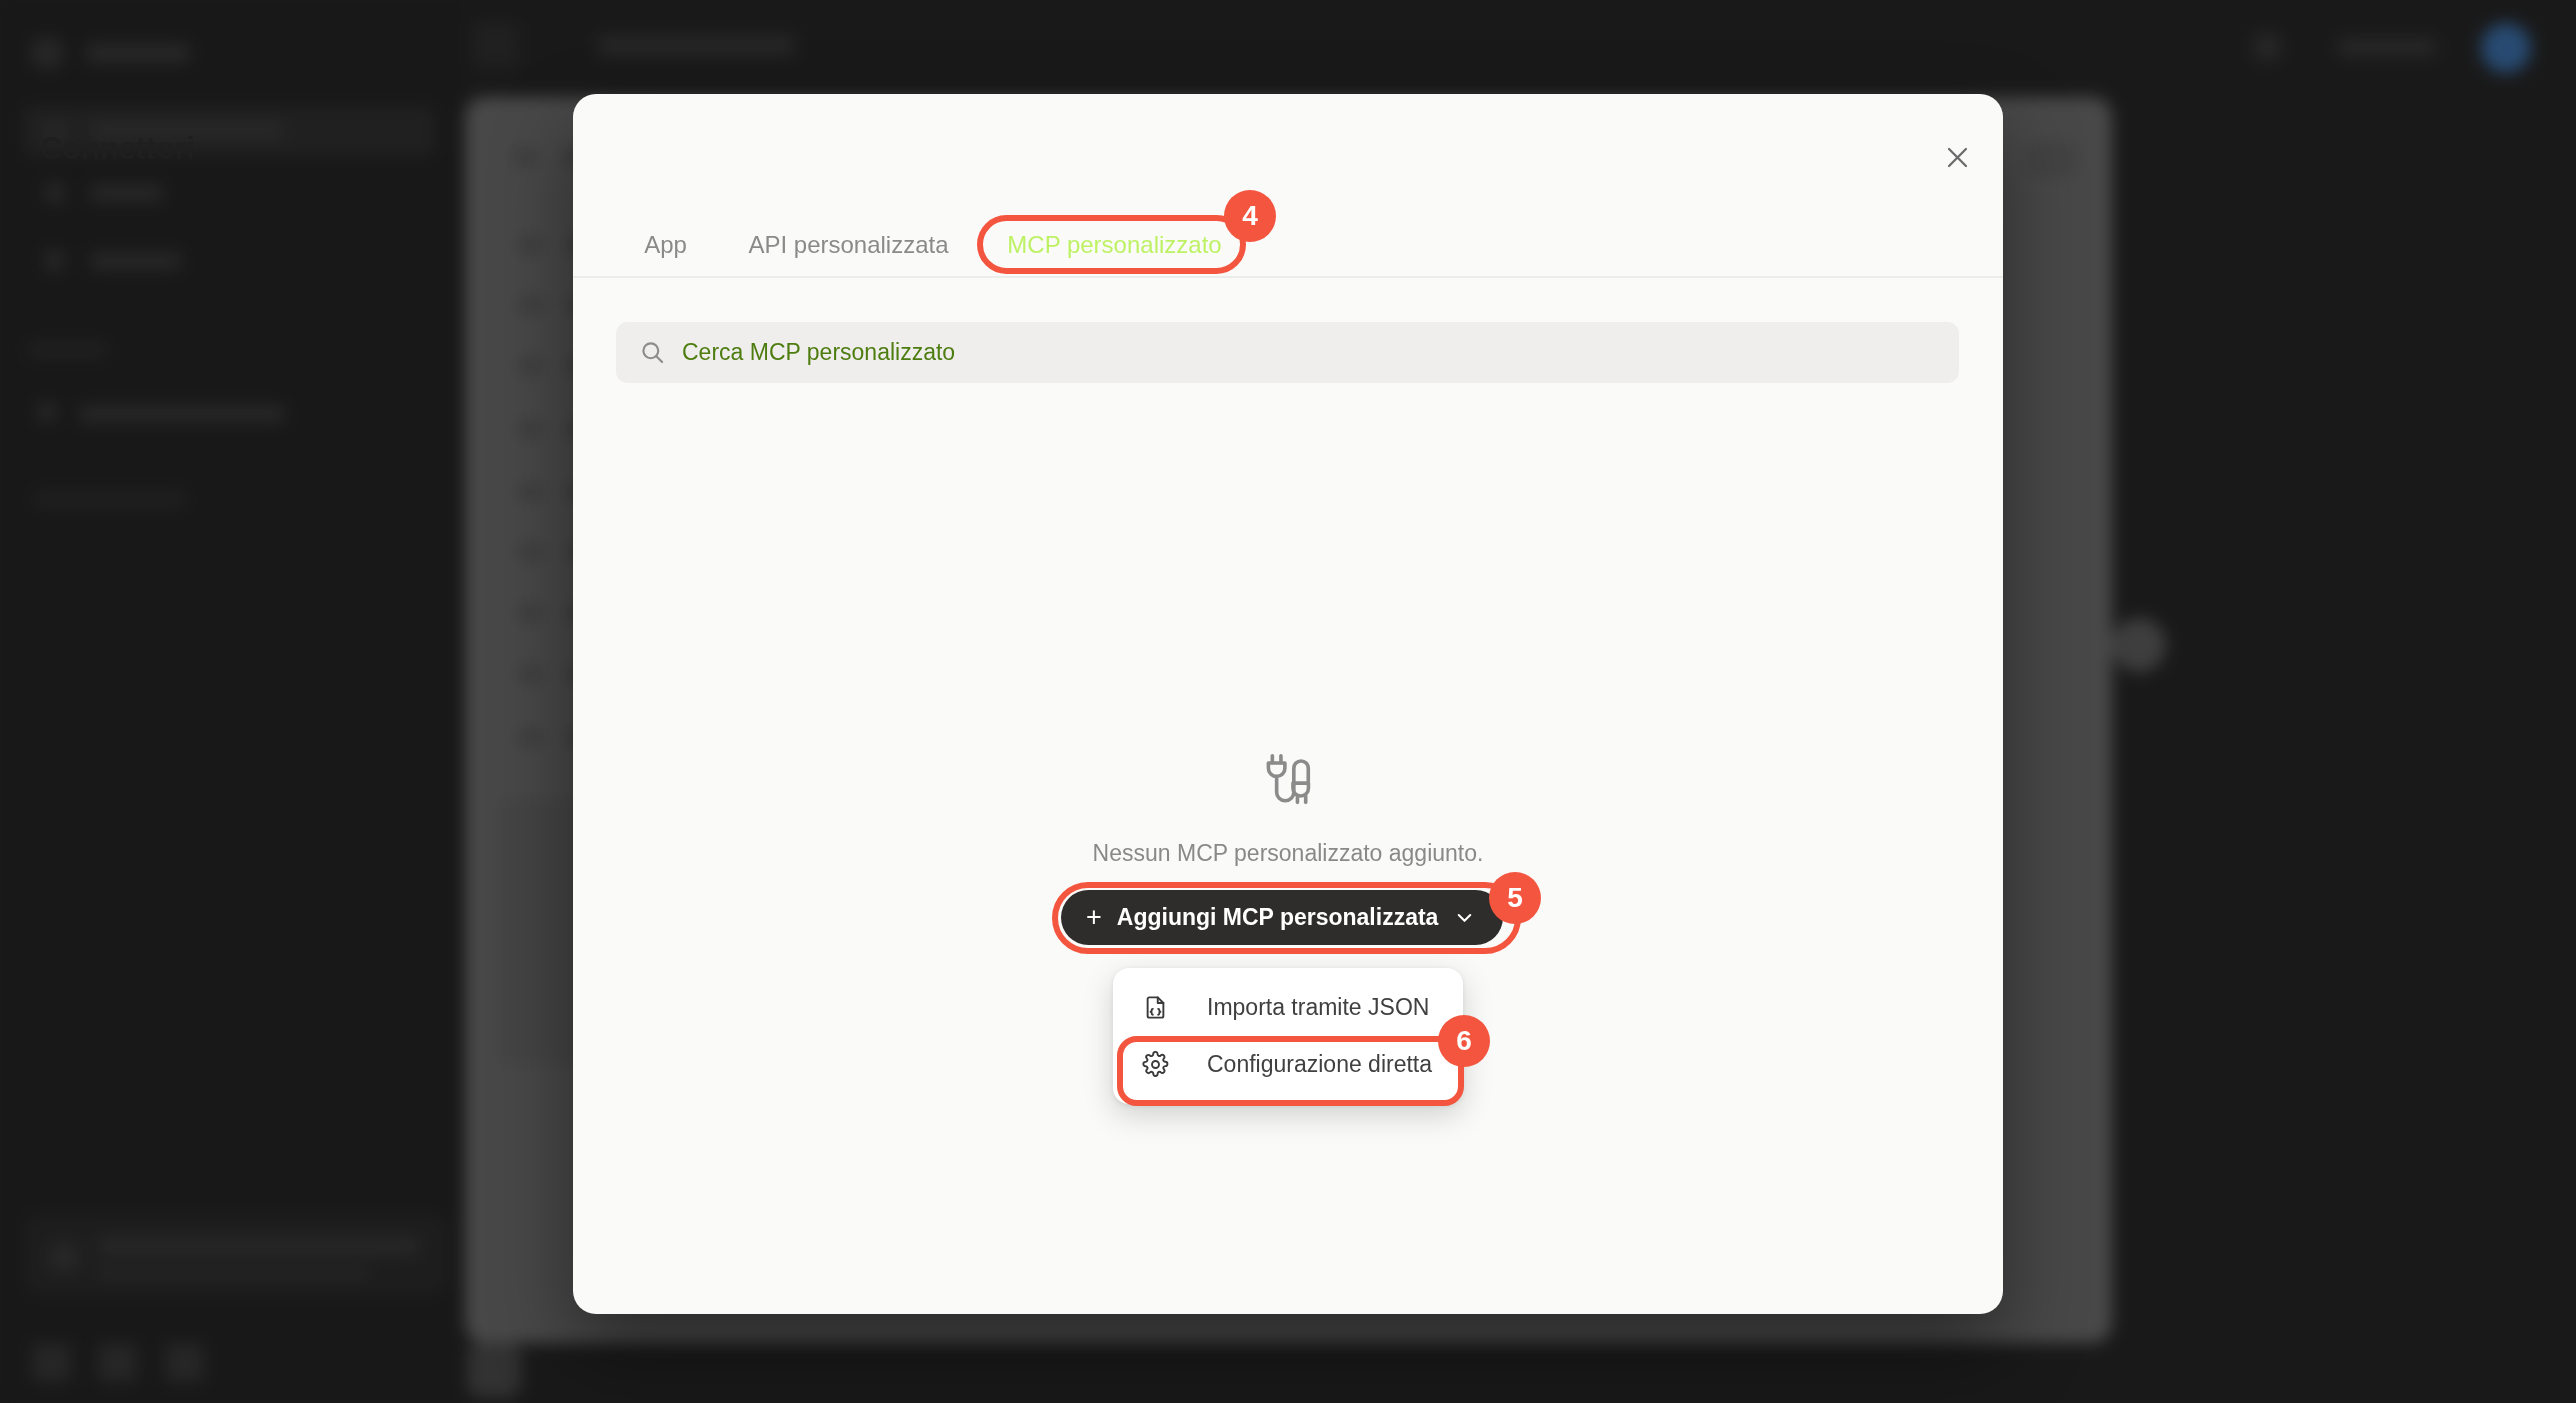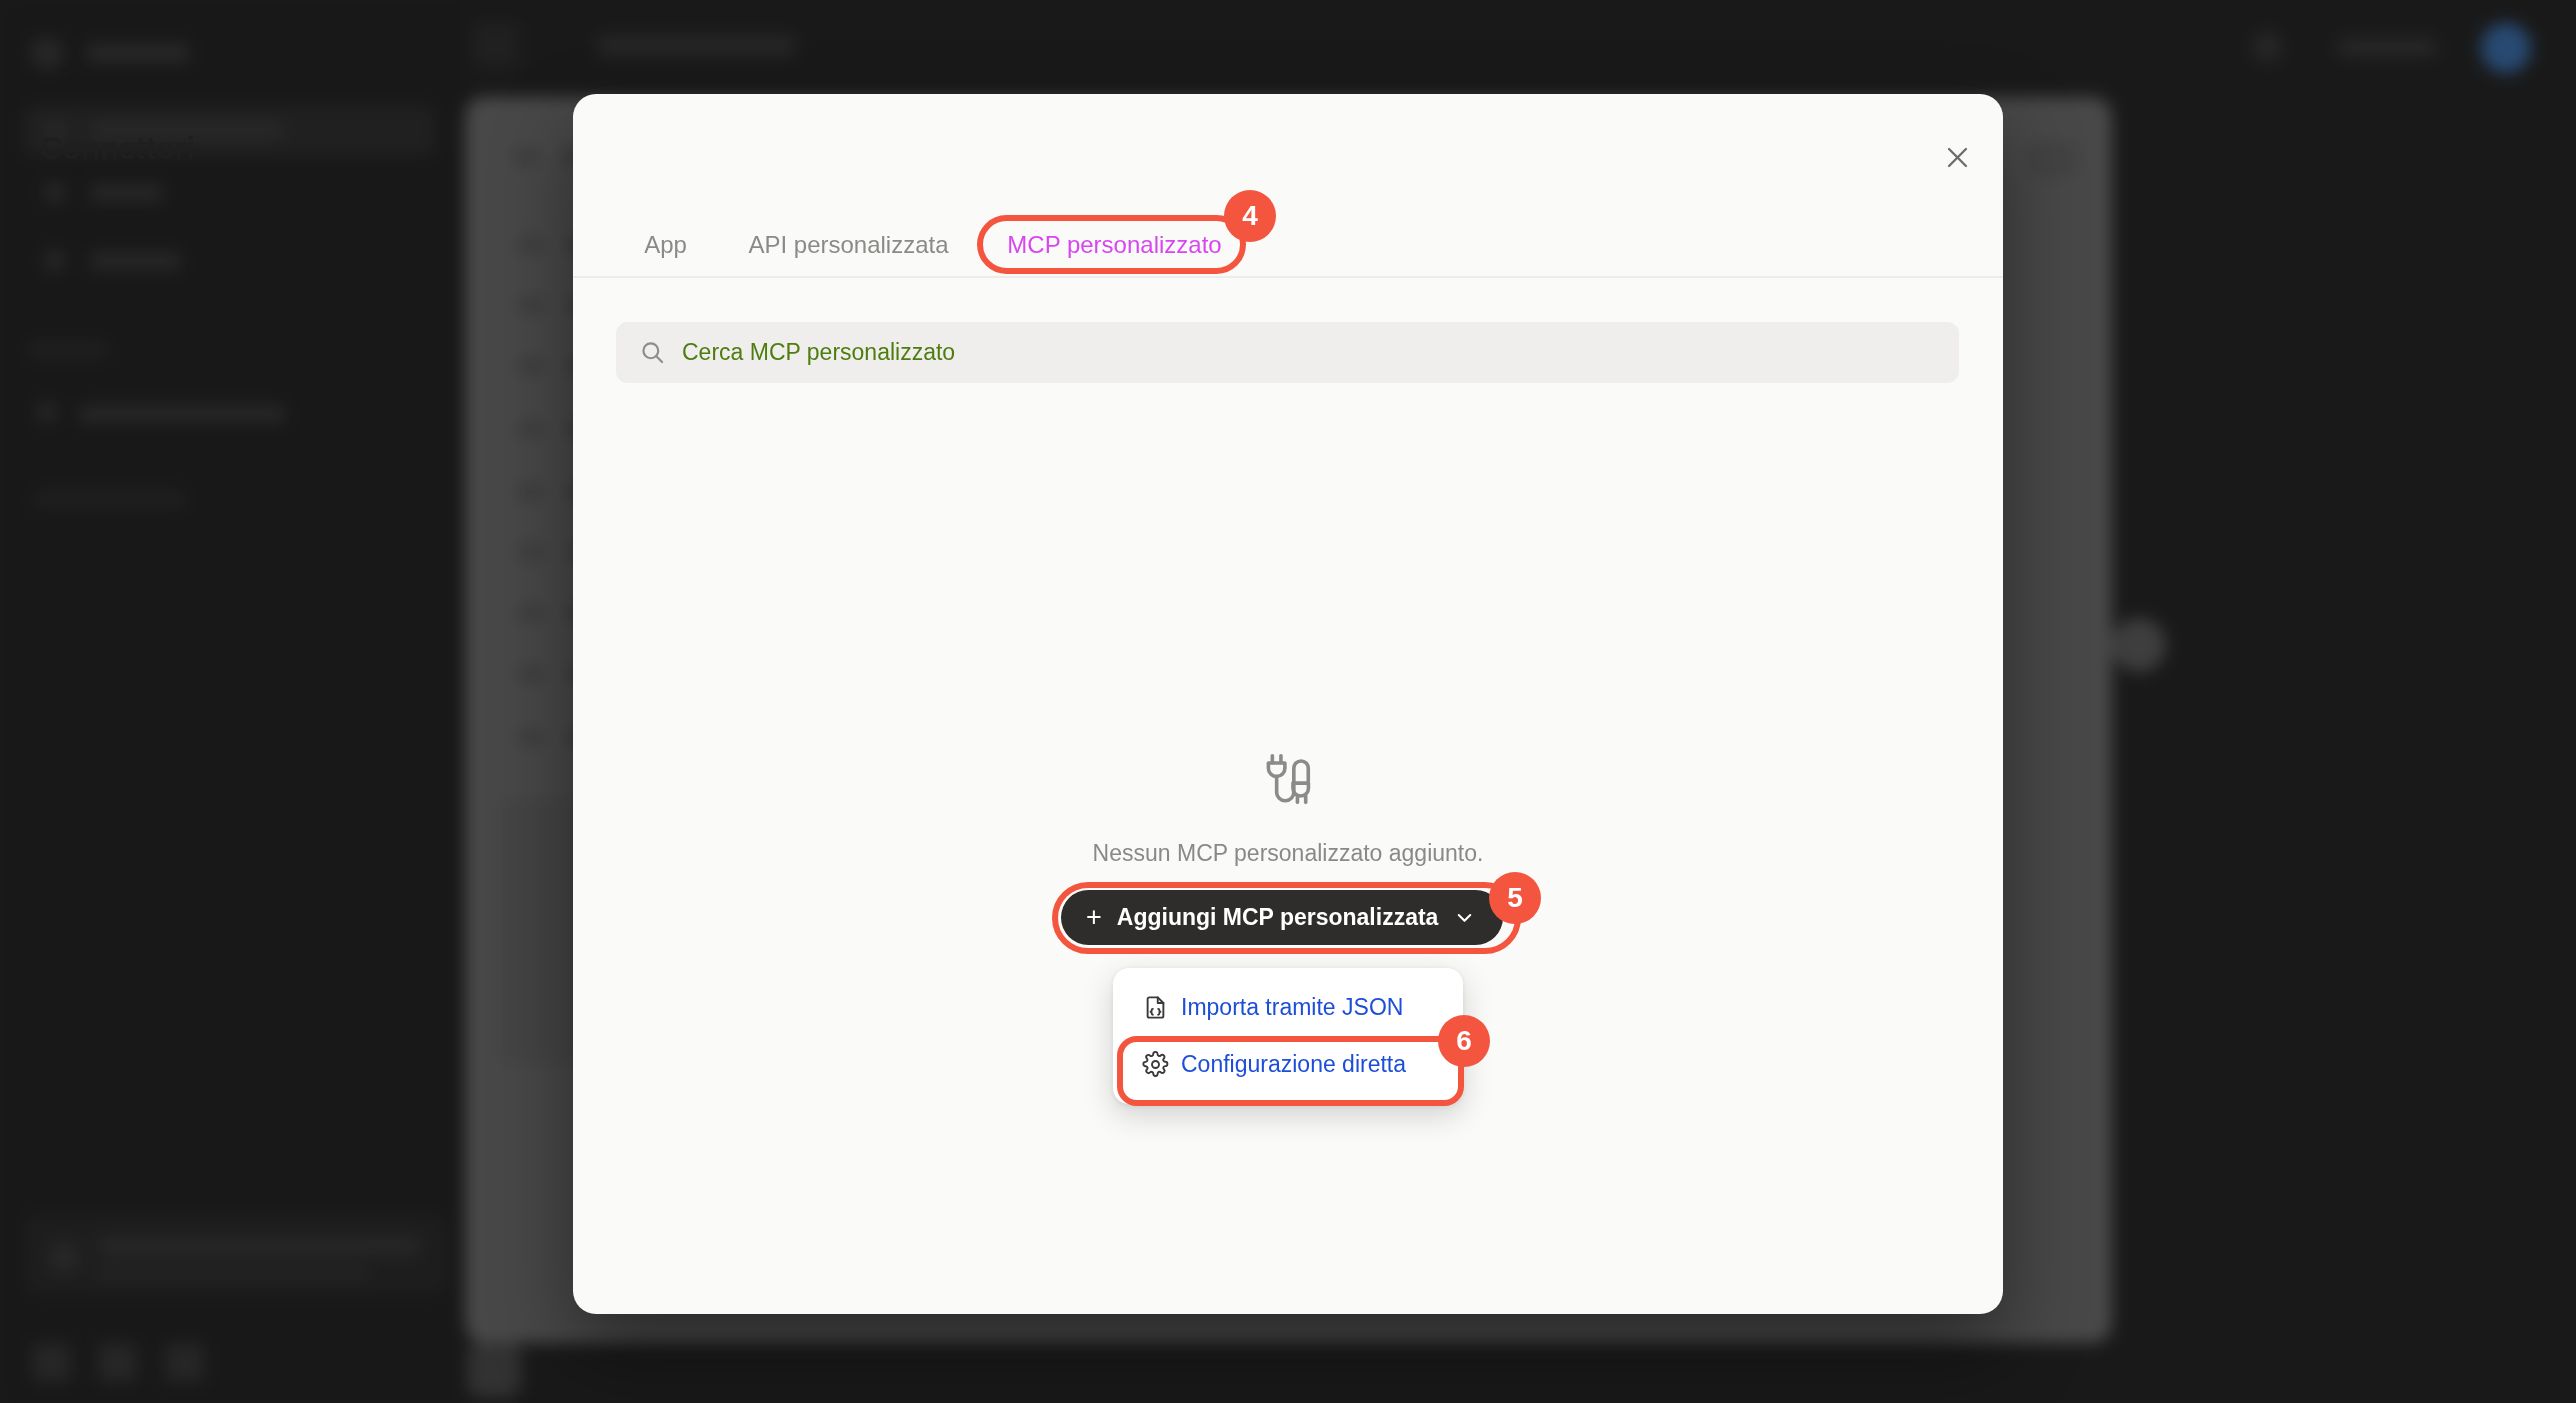--- a/index.html
+++ b/index.html
@@ -86,21 +86,21 @@
   #tab-bar {
     position:absolute; left:573px; top:213px;
     width:1430px; height:64px;
   }
   .tab {
     position:absolute; top:0; height:63px;
     display:flex; align-items:center; justify-content:center;
     font-size:24px; color:#8a8a87; cursor:pointer;
     padding:0 3.6px;
   }
-  .tab.active { color:#d946ef; }
+  .tab.active { color:#bef264; }
   .tabs-underline {
     position:absolute; left:573px; top:276px;
     width:1430px; height:1.8px; background:#ececea;
   }
 
   
   #search-box {
     position:absolute; left:616px; top:322px;
     width:1343px; height:61px;
     background:#efeeec; border-radius:11.6px;
@@ -137,22 +137,22 @@
   
   #dropdown {
     position:absolute; left:1113px; top:968px;
     width:350px; height:136px;
     background:#fff; border-radius:16px;
     box-shadow:0 10.7px 30px rgba(0,0,0,.17), 0 1.8px 5.4px rgba(0,0,0,.08);
     padding:10.7px 0;
   }
   .menu-item {
     height:57px; display:flex; align-items:center;
-    padding:0 0 0 29px; gap:12px;
-    font-size:23px; color:#1d4ed8; cursor:pointer;
+    padding:0 0 0 29px; gap:38px;
+    font-size:23px; color:#404040; cursor:pointer;
     white-space:nowrap;
   }
   .menu-item .m-icon { width:27px; height:27px; flex:0 0 auto; }
 
   
   .hl {
     position:absolute; border:6.3px solid #f4553f;
     border-radius:894px; pointer-events:none;
   }
   .badge {

